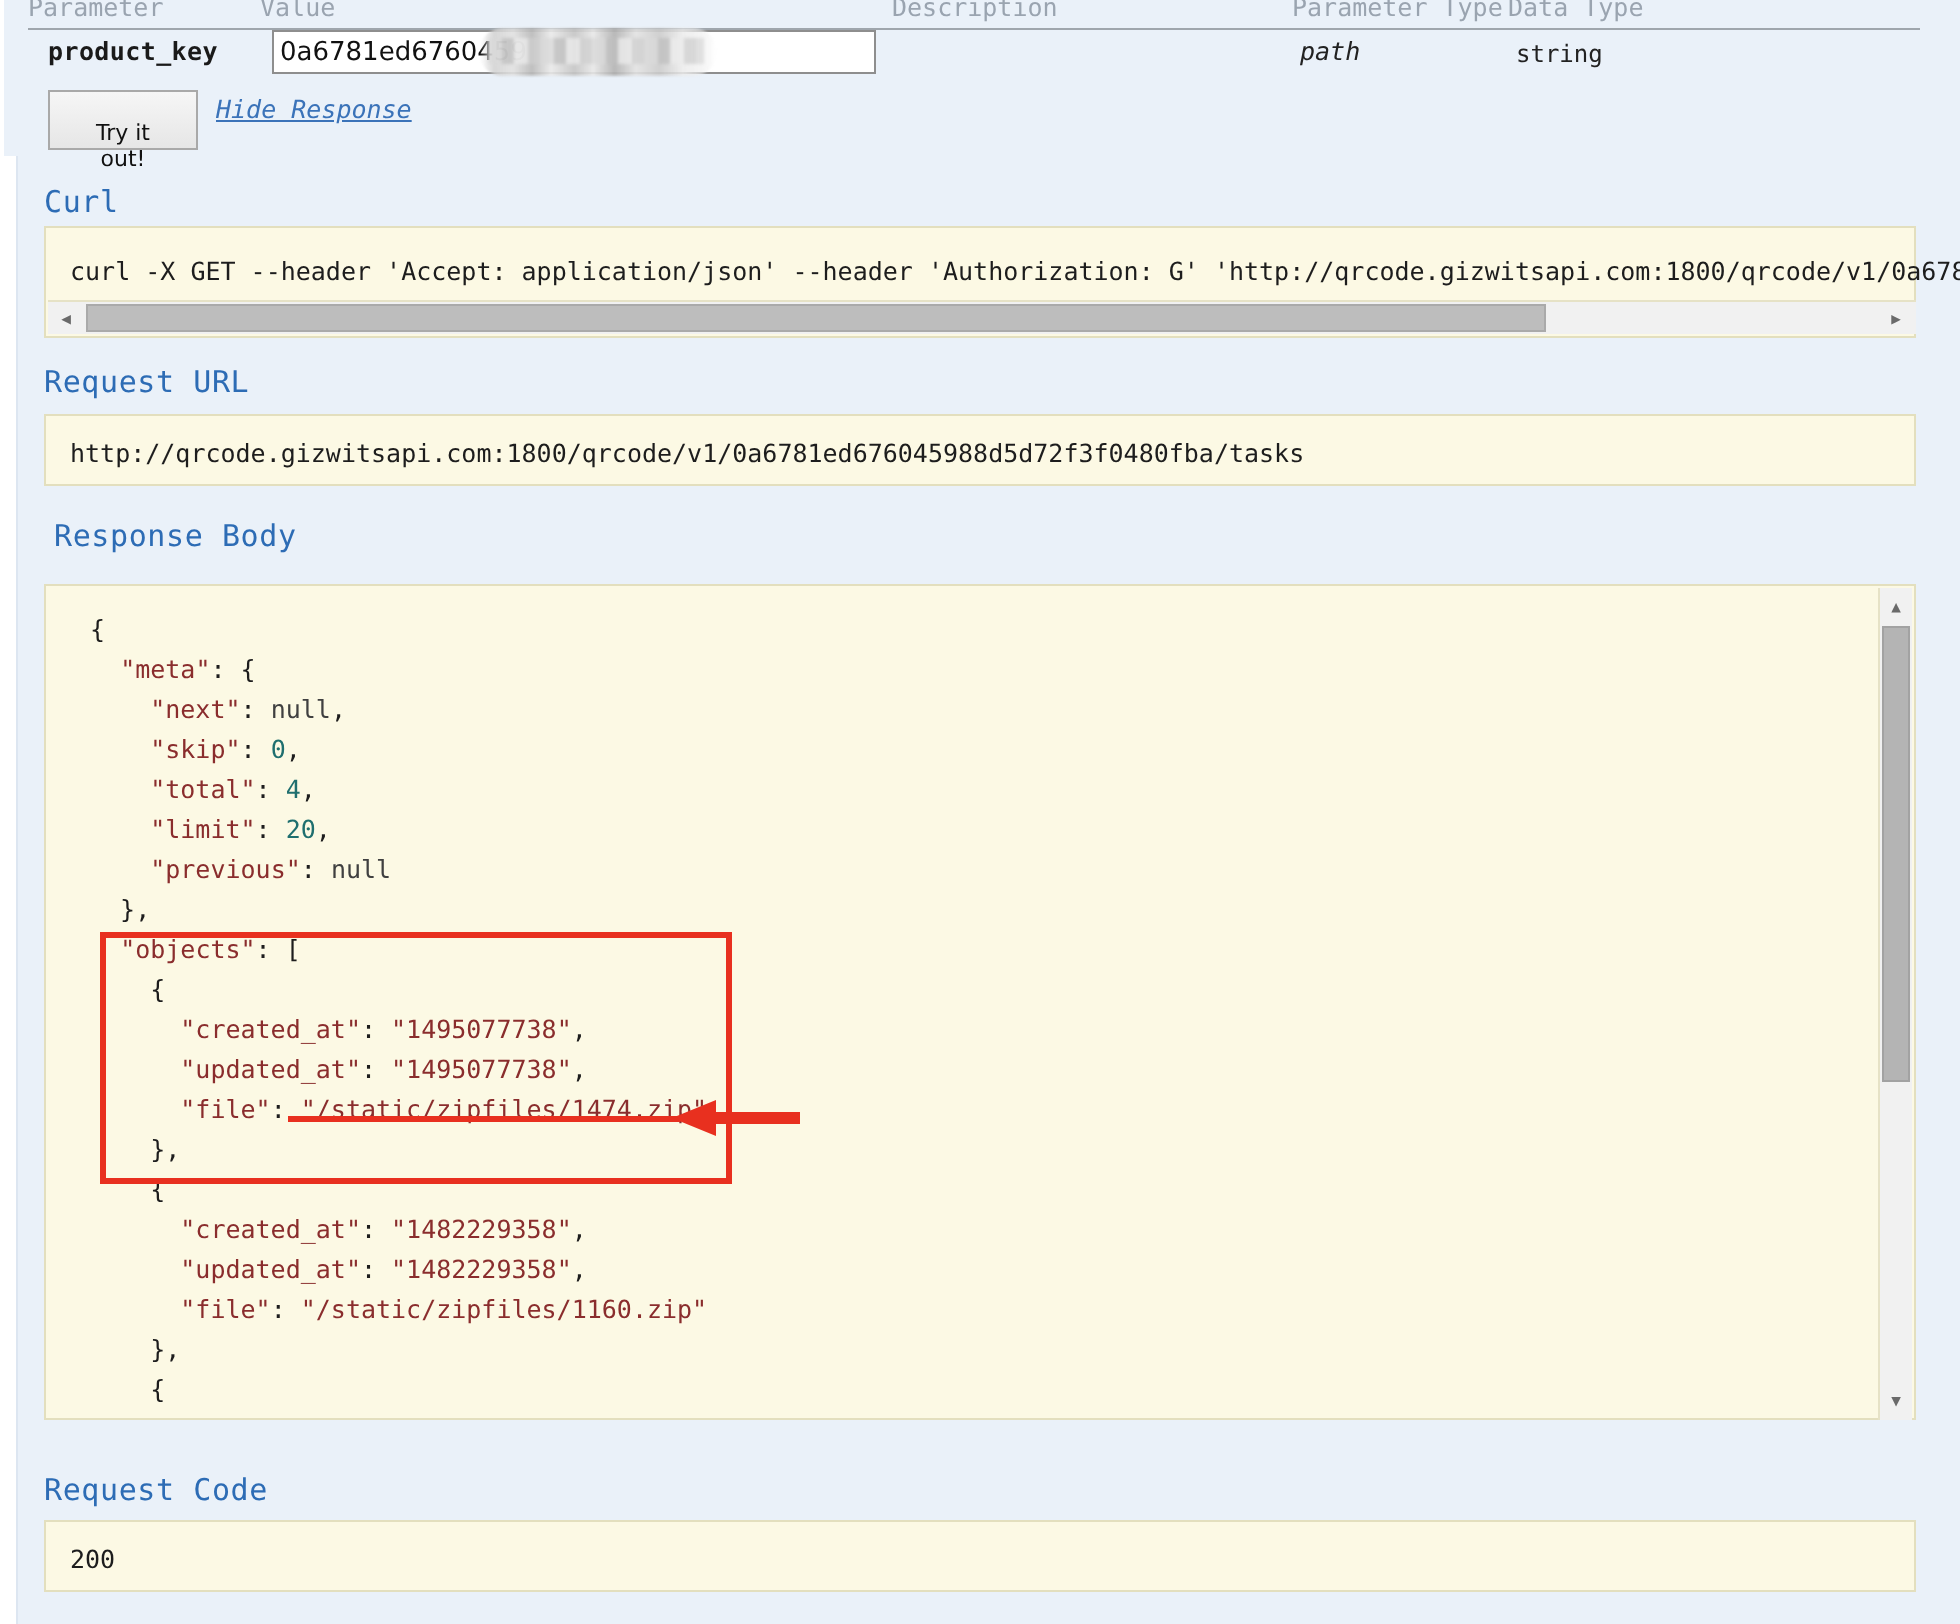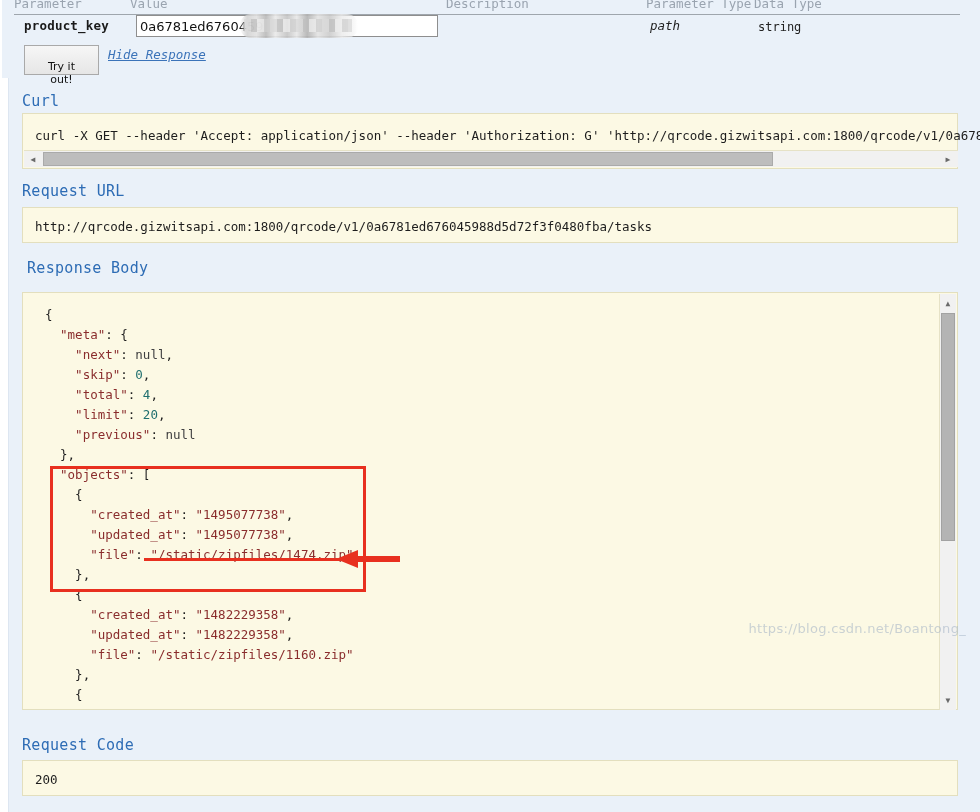--- a/index.html
+++ b/index.html
@@ -377,14 +377,13 @@
   <svg class="anno-arrow" viewBox="0 0 64 22">
     <polygon points="0,11 22,2 22,8 64,8 64,14 22,14 22,20" fill="#e8301f"></polygon>
   </svg>
 
   <div class="section-title" id="respcode-title">Request Code</div>
 
   <div class="code-box" id="respcode-box">
     <div class="code-text" id="respcode-text">200</div>
   </div>
 
-  <div class="watermark">https://blog.csdn.net/Boantong_</div>
 </div>
 
 </body></html>

